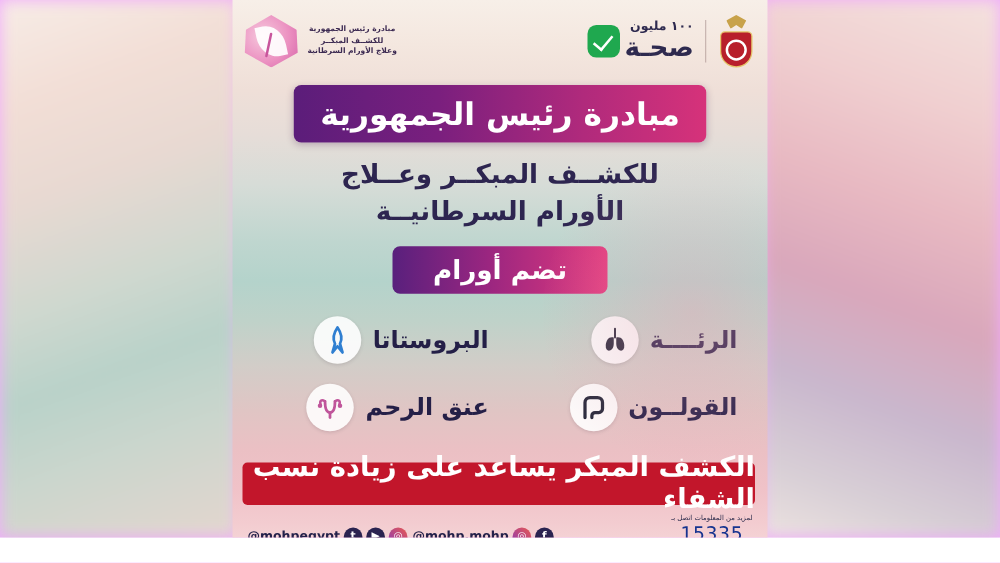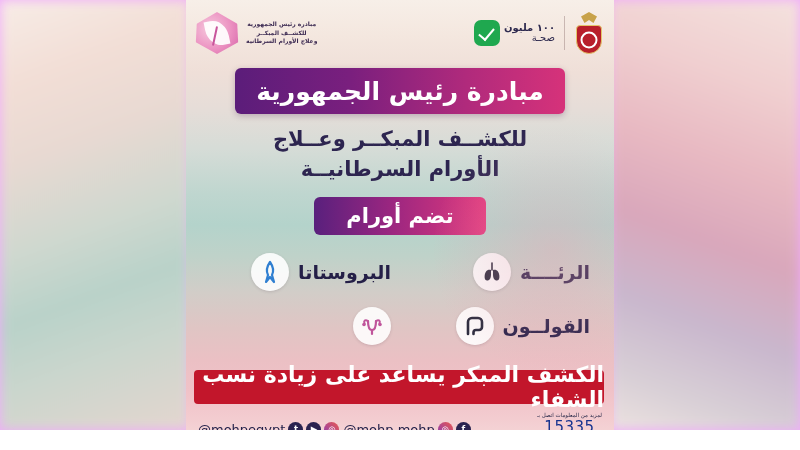--- a/index.html
+++ b/index.html
@@ -157,21 +157,21 @@
     border: 2.5px solid #ffffff;
     border-top: 0; border-left: 0;
     transform: rotate(40deg);
   }
   .hm-words {
     text-align: right;
     line-height: 1.05;
     color: #2e2a4f;
   }
   .hm-words .l1 { font-size: 10px; font-weight: bold; }
-  .hm-words .l2 { font-size: 10px; font-weight: normal; letter-spacing: -0.5px; }
+  .hm-words .l2 { font-size: 21px; font-weight: bold; letter-spacing: -0.5px; }
 
   
   .init-logo {
     display: flex;
     align-items: center;
     gap: 6px;
   }
   .init-logo-text {
     text-align: center;
     font-size: 6px;
@@ -344,23 +344,23 @@
     display: flex;
     align-items: center;
     gap: 4px;
   }
   .soc-group {
     display: flex;
     align-items: center;
     gap: 3px;
   }
   .soc-handle {
-    font-size: 13px;
+    font-size: 10px;
     color: #23214a;
-    font-weight: normal;
+    font-weight: bold;
     direction: ltr;
   }
   .soc {
     width: 15px; height: 15px;
     border-radius: 50%;
     background: #2a2350;
     color: #fff;
     font-size: 8.5px;
     display: flex;
     align-items: center;
@@ -448,20 +448,21 @@
       <div class="organ">
         <span class="label">القولــون</span>
         <span class="icon-circle">
           <svg width="26" height="26" viewBox="0 0 26 26" aria-hidden="true">
             <path d="M6 21 V9 a4 4 0 0 1 4-4 h6 a4 4 0 0 1 4 4 v5 a3 3 0 0 1 -3 3 h-3 a2.5 2.5 0 0 0 -2.5 2.5 V21" fill="none" stroke="#2b2b3d" stroke-width="2.6" stroke-linecap="round" stroke-linejoin="round"></path>
           </svg>
         </span>
       </div>
 
       <div class="organ">
+        <span class="label">عنق الرحم</span>
         <span class="icon-circle">
           <svg width="26" height="26" viewBox="0 0 26 26" aria-hidden="true">
             <path d="M9 8 C9 14 10 17 13 17 C16 17 17 14 17 8" fill="none" stroke="#c0559b" stroke-width="2.2" stroke-linecap="round"></path>
             <path d="M13 17 v4" stroke="#c0559b" stroke-width="2.2" stroke-linecap="round"></path>
             <path d="M9 8 C6 6 4.5 8 5.5 10.5" fill="none" stroke="#c0559b" stroke-width="2" stroke-linecap="round"></path>
             <path d="M17 8 C20 6 21.5 8 20.5 10.5" fill="none" stroke="#c0559b" stroke-width="2" stroke-linecap="round"></path>
             <circle cx="5" cy="11.5" r="1.8" fill="#c0559b"></circle>
             <circle cx="21" cy="11.5" r="1.8" fill="#c0559b"></circle>
           </svg>
         </span>

